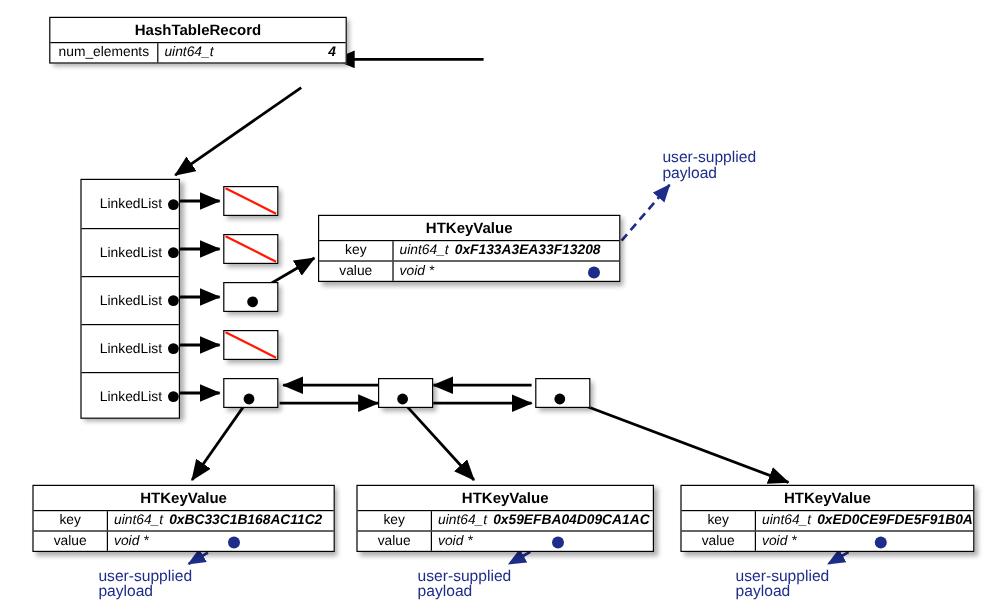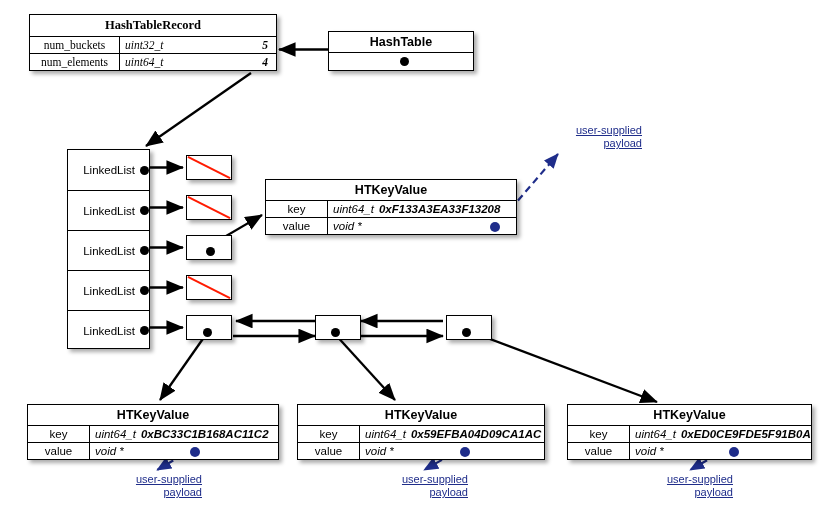--- a/index.html
+++ b/index.html
@@ -36,22 +36,22 @@
         border:1.6px solid #000;box-sizing:border-box;
         box-shadow:3px 3px 4px rgba(0,0,0,.33);}
 
   
   .dot{position:absolute;width:9px;height:9px;border-radius:50%;
        background:#000;}
   .bluedot{position:absolute;width:10px;height:10px;border-radius:50%;
        background:#1f2d8a;}
 
   
-  .payload{position:absolute;color:#1f2d8a;font-size:11px;line-height:13px;
-           text-align:right;white-space:nowrap;text-decoration:underline;}
+  .payload{position:absolute;color:#1f2d8a;font-size:13px;line-height:13px;
+           text-align:left;white-space:nowrap;}
 
   svg{position:absolute;left:0;top:0;width:833px;height:511px;
       pointer-events:none;overflow:visible;}
 </style>
 </head>
 <body>
 
 <div id="canvas">
 
   <svg>
@@ -84,48 +84,33 @@
     <line x1="207" y1="333" x2="160" y2="400" stroke="#000" stroke-width="2.3" marker-end="url(#ah)"></line>
     <line x1="334" y1="333" x2="395" y2="400" stroke="#000" stroke-width="2.3" marker-end="url(#ah)"></line>
     <line x1="466" y1="330" x2="657" y2="402" stroke="#000" stroke-width="2.3" marker-end="url(#ah)"></line>
 
     <line x1="503" y1="218" x2="558" y2="154" stroke="#1f2d8a" stroke-width="2.2" stroke-dasharray="7,4.5" marker-end="url(#ahb)"></line>
     <line x1="203" y1="443" x2="157" y2="470" stroke="#1f2d8a" stroke-width="2.2" stroke-dasharray="7,4.5" marker-end="url(#ahb)"></line>
     <line x1="472" y1="443" x2="424" y2="470" stroke="#1f2d8a" stroke-width="2.2" stroke-dasharray="7,4.5" marker-end="url(#ahb)"></line>
     <line x1="737" y1="443" x2="690" y2="470" stroke="#1f2d8a" stroke-width="2.2" stroke-dasharray="7,4.5" marker-end="url(#ahb)"></line>
   </svg>
 
-  <div class="box" id="record-box" style="left:29px;top:14px;width:248px;font-family:Liberation Serif, serif;">
+  <div class="box" id="record-box" style="left:41px;top:14px;width:248px;">
     <div class="row">
       <div class="title" style="flex:1 1 auto;">HashTableRecord</div>
     </div>
     <div class="row">
-      <div class="cname" style="flex:0 0 90px;">num_buckets</div>
-      <div class="ctype">
-        <span>uint32_t</span>
-        <span class="valr">5</span>
-      </div>
-    </div>
-    <div class="row">
       <div class="cname" style="flex:0 0 90px;">num_elements</div>
       <div class="ctype">
         <span>uint64_t</span>
         <span class="valr">4</span>
       </div>
     </div>
   </div>
 
-  <div class="box" id="hashtable-box" style="left:328px;top:31px;width:146px;">
-    <div class="row">
-      <div class="title" style="flex:1 1 auto;">HashTable</div>
-    </div>
-    <div class="row" style="height:18px;position:relative;">
-      <span class="dot" style="left:71px;top:4px;"></span>
-    </div>
-  </div>
 
   <div id="bucket-array">
     <div class="bcell">
       <span>LinkedList</span>
       <span class="dot" style="position:static;display:inline-block;
             margin-left:5px;"></span>
     </div>
     <div class="bcell">
       <span>LinkedList</span>
       <span class="dot" style="position:static;display:inline-block;

